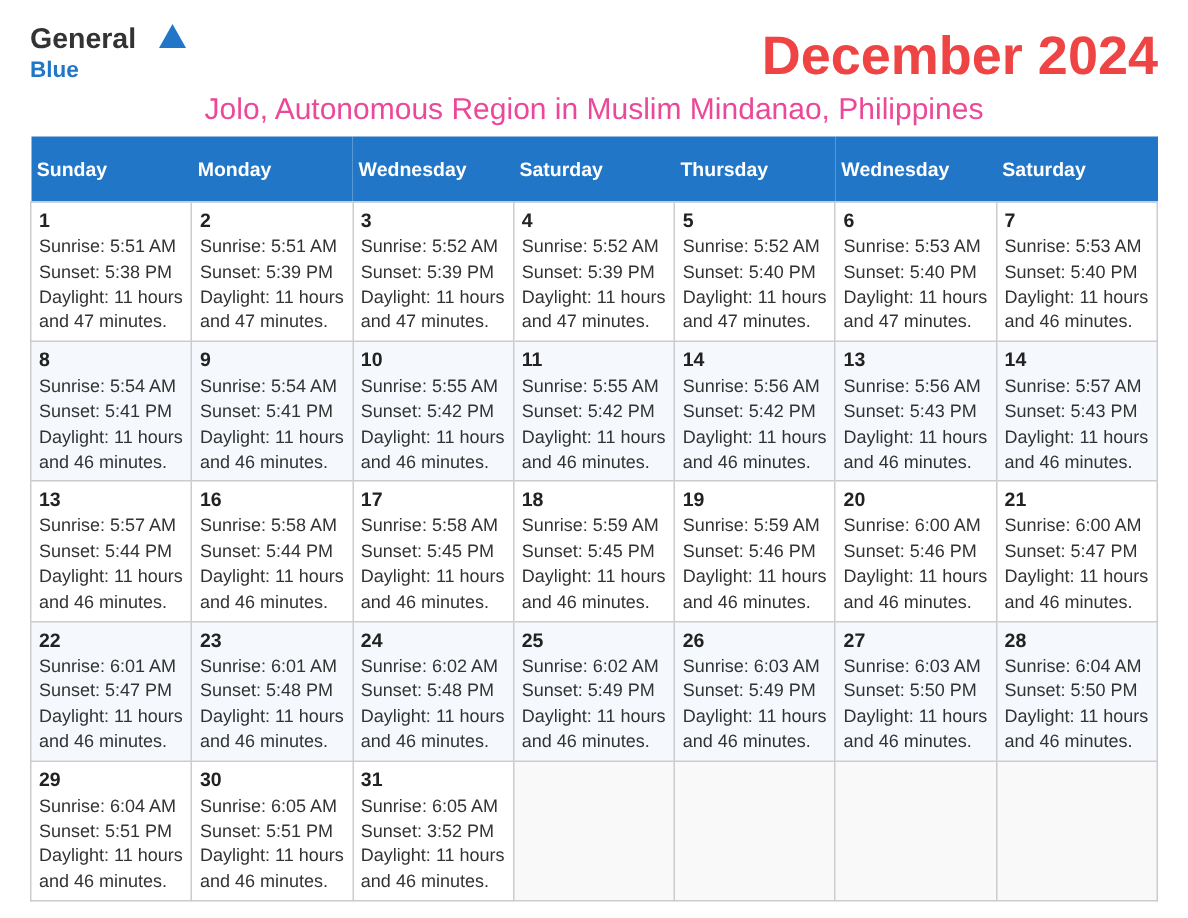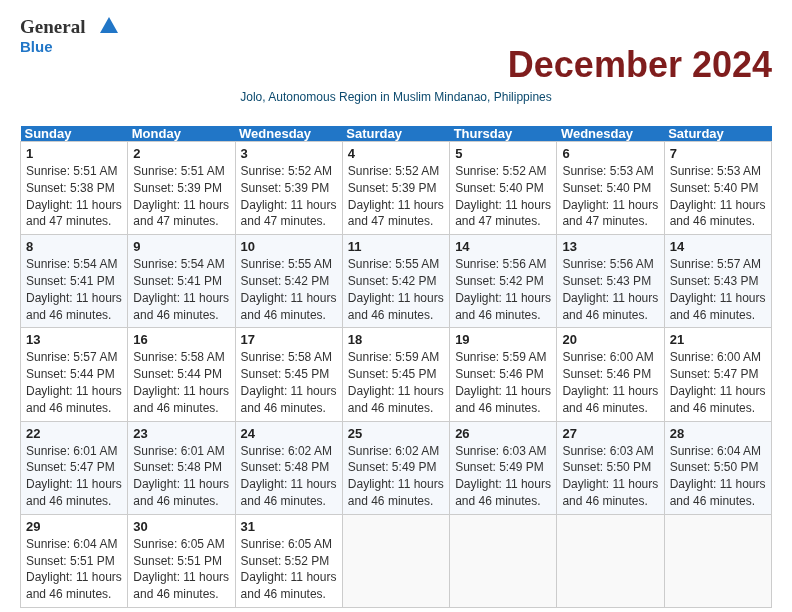--- a/index.html
+++ b/index.html
@@ -16,46 +16,44 @@
       align-items: flex-start;
       margin-bottom: 4px;
     }
     .logo {
       display: flex;
       flex-direction: column;
       align-items: flex-start;
     }
     .logo-row {
       display: flex;
-      align-items: center;
+      align-items: flex-start;
       gap: 12px;
-      font-family: Liberation Serif, serif;
     }
     .month-title {
       font-size: 36px;
       font-weight: bold;
-      color: #7f1d1d;
+      color: #ef4444;
       text-align: right;
-      margin-top: 28px;
     }
     .location-title {
-      font-size: 12px;
-      color: #0c4a6e;
+      font-size: 20px;
+      color: #ec4899;
       text-align: center;
-      margin-bottom: 22px;
+      margin-bottom: 6px;
     }
     .calendar-table {
       width: 100%;
       border-collapse: collapse;
       font-size: 11px;
     }
     .calendar-table th {
       background-color: #2176c7;
       color: #fff;
-      padding: 0 4px;
+      padding: 14px 4px;
       text-align: left;
       font-size: 13px;
       font-weight: bold;
     }
     .calendar-table td {
       border: 1px solid #ccc;
       vertical-align: top;
       padding: 4px 5px;
       width: calc(100% / 7);
       background: #fff;
@@ -393,21 +391,21 @@
           <span>Sunrise: 6:05 AM</span><br>
           <span>Sunset: 5:51 PM</span><br>
           <span>Daylight: 11 hours</span><br>
           <span>and 46 minutes.</span>
         </div>
       </td>
         <td>
         <span class="day-number">31</span>
         <div class="day-info">
           <span>Sunrise: 6:05 AM</span><br>
-          <span>Sunset: 5:52 PM</span><br>
+          <span>Sunset: 3:52 PM</span><br>
           <span>Daylight: 11 hours</span><br>
           <span>and 46 minutes.</span>
         </div>
       </td>
         <td class="empty-cell"></td>
         <td class="empty-cell"></td>
         <td class="empty-cell"></td>
         <td class="empty-cell"></td>
       </tr>
     </tbody>

